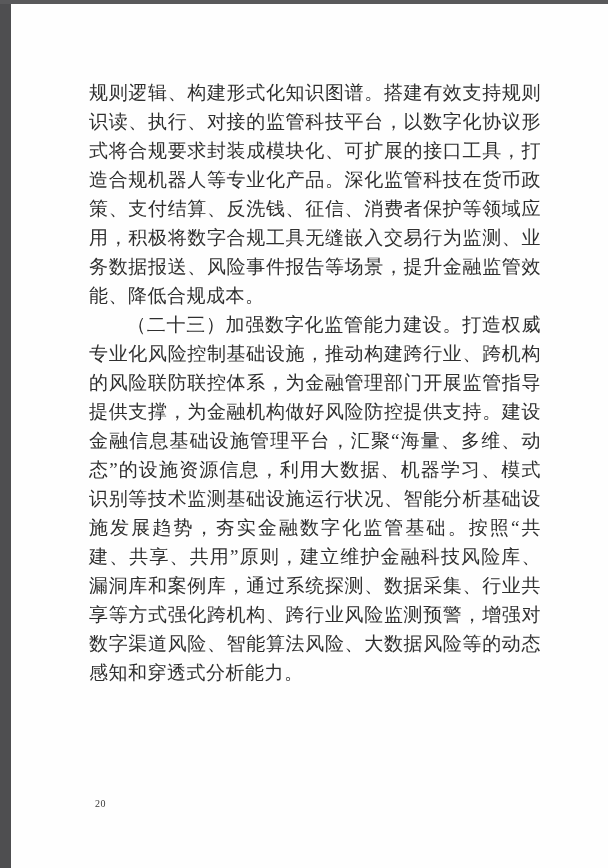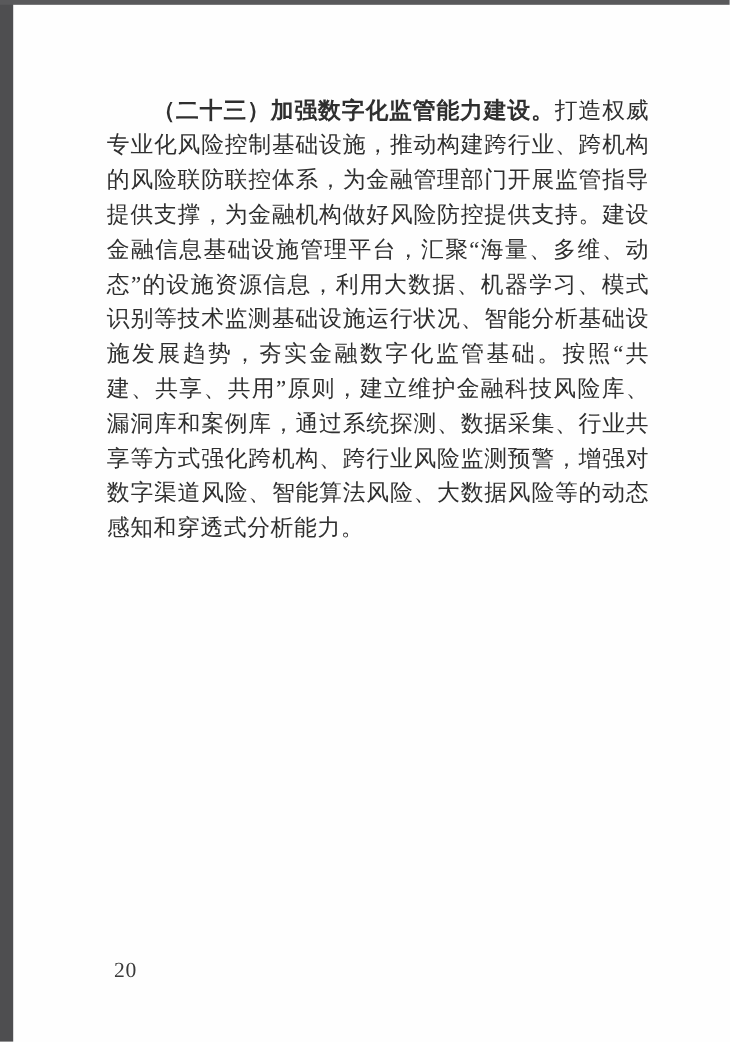--- a/index.html
+++ b/index.html
@@ -40,34 +40,35 @@
     text-justify: inter-ideograph;
     letter-spacing: 0.5px;
   }
   .para {
     margin: 0;
   }
   .para.indented {
     text-indent: 2em;
   }
   .para-heading {
-    font-weight: 700;
+    font-weight: 400;
   }
   .page-number {
     position: absolute;
     left: 95px;
     top: 798px;
-    font-size: 18px;
+    font-size: 10px;
     color: #3a3a3a;
     letter-spacing: 0.5px;
   }
 </style>
 </head>
 <body>
 
 <div class="scan-edge-left"></div>
 <div class="scan-edge-top"></div>
 
 <div class="text-block">
+  <p class="para"><span>规则逻辑、构建形式化知识图谱。搭建有效支持规则识读、执行、对接的监管科技平台，以数字化协议形式将合规要求封装成模块化、可扩展的接口工具，打造合规机器人等专业化产品。深化监管科技在货币政策、支付结算、反洗钱、征信、消费者保护等领域应用，积极将数字合规工具无缝嵌入交易行为监测、业务数据报送、风险事件报告等场景，提升金融监管效能、降低合规成本。</span></p>
   <p class="para indented"><span class="para-heading">（二十三）加强数字化监管能力建设。</span><span>打造权威专业化风险控制基础设施，推动构建跨行业、跨机构的风险联防联控体系，为金融管理部门开展监管指导提供支撑，为金融机构做好风险防控提供支持。建设金融信息基础设施管理平台，汇聚“海量、多维、动态”的设施资源信息，利用大数据、机器学习、模式识别等技术监测基础设施运行状况、智能分析基础设施发展趋势，夯实金融数字化监管基础。按照“共建、共享、共用”原则，建立维护金融科技风险库、漏洞库和案例库，通过系统探测、数据采集、行业共享等方式强化跨机构、跨行业风险监测预警，增强对数字渠道风险、智能算法风险、大数据风险等的动态感知和穿透式分析能力。</span></p>
 </div>
 
 <div class="page-number">20</div>
 
 </body></html>

